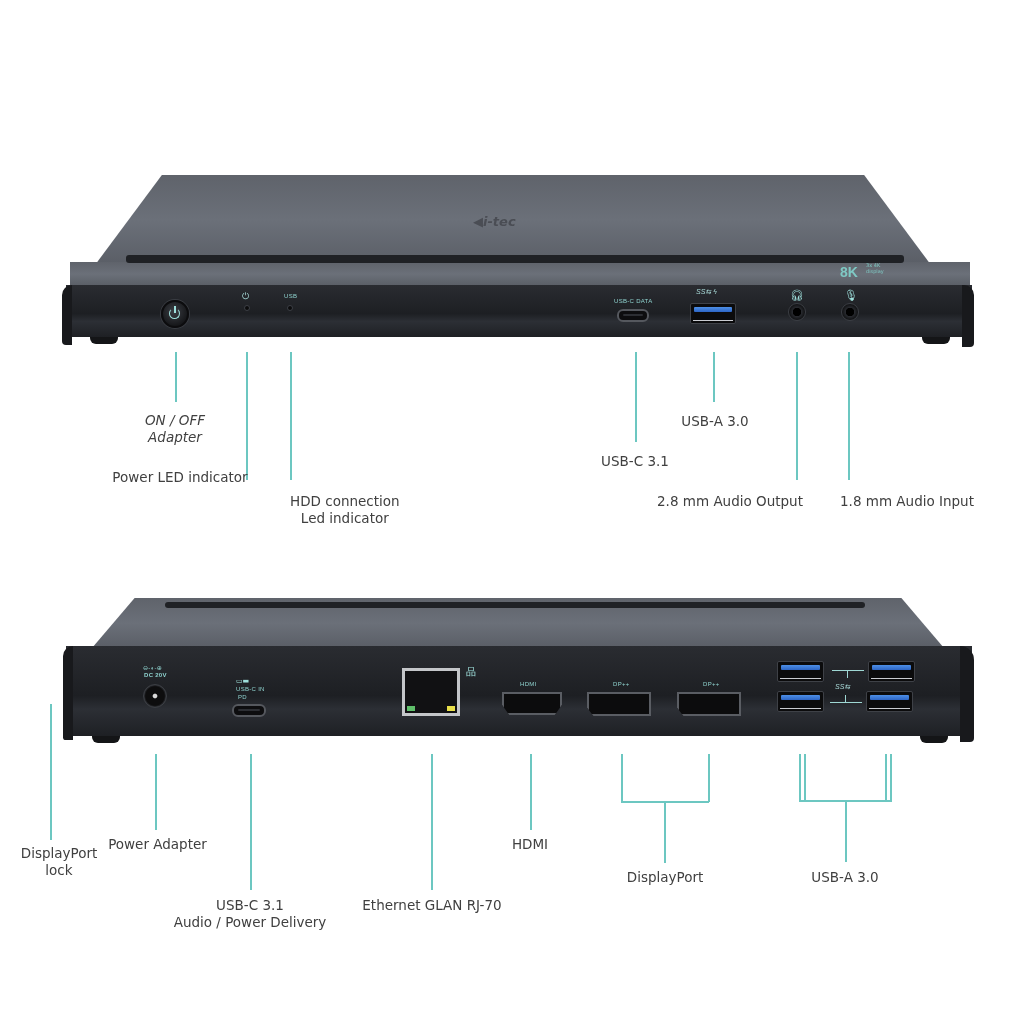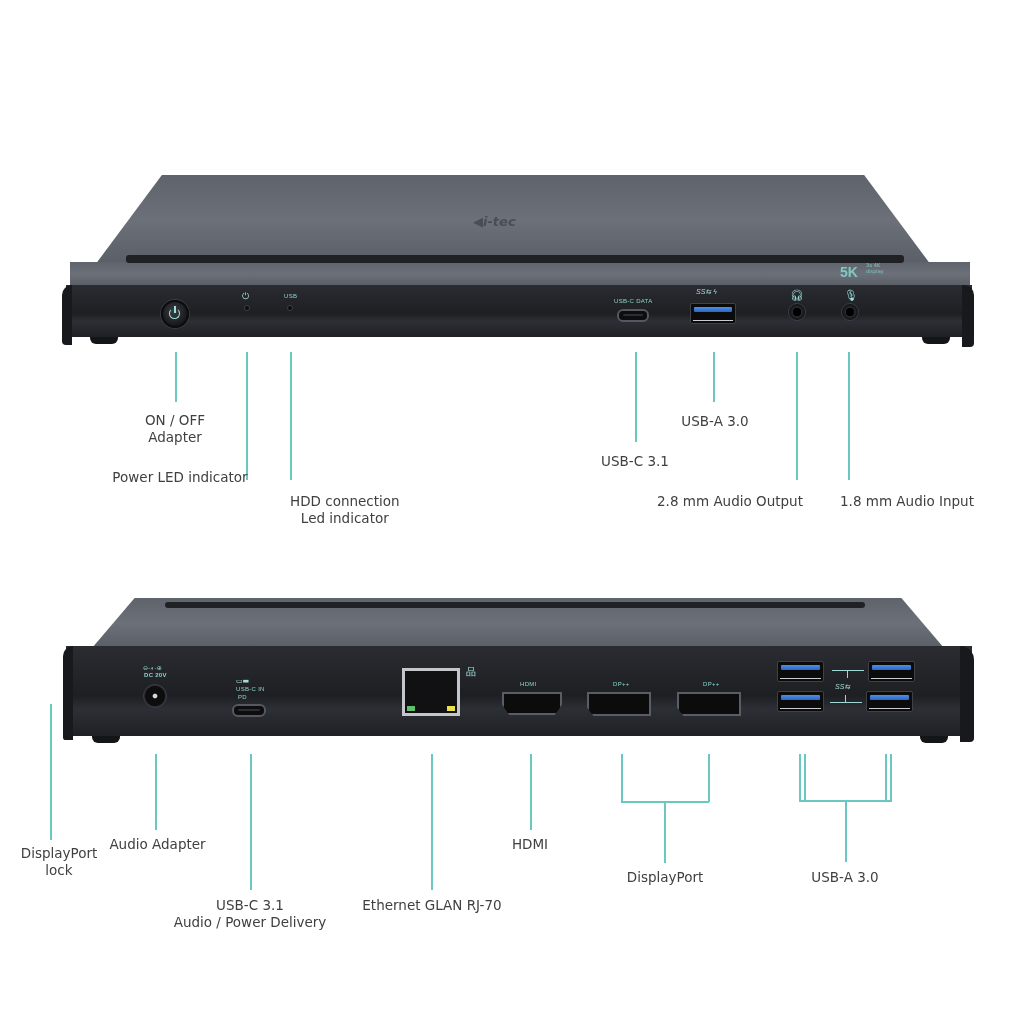--- a/index.html
+++ b/index.html
@@ -43,21 +43,21 @@
 <body>
 
 <div>
   <div class="top-surface" style="left:95px; top:175px; width:836px; height:90px; clip-path:polygon(8% 0,92% 0,100% 100%,0 100%); border-radius:10px 10px 0 0;"></div>
   <div class="top-surface" style="left:70px; top:262px; width:900px; height:24px;"></div>
   <div class="slot" style="left:126px; top:255px; width:778px; height:8px;"></div>
   <div class="abs" style="left:473px; top:214px; font-size:13px; color:#4a4d54; font-style:italic; font-weight:bold;">
     <span>◀</span><span>i-tec</span>
   </div>
   <div class="abs" style="left:840px; top:262px; color:#7fc9c4;">
-    <span style="font-size:14px; font-weight:bold; font-family:'Liberation Sans',sans-serif;">5K</span>
+    <span style="font-size:14px; font-weight:bold; font-family:'Liberation Sans',sans-serif;">8K</span>
     <span class="abs" style="left:26px; top:0; font-size:5px; line-height:6px; width:30px;">
       <span>3x 4K</span><br>
       <span>display</span>
     </span>
   </div>
 
   <div class="front-face" style="left:66px; top:285px; width:906px; height:52px;"></div>
   <div class="side-lip" style="left:62px; top:285px; width:10px; height:60px; border-radius:10px 0 0 4px;"></div>
   <div class="side-lip" style="left:962px; top:285px; width:12px; height:62px; border-radius:0 10px 4px 0;"></div>
   <div class="foot" style="left:90px; top:337px; width:28px; height:7px;"></div>
@@ -88,21 +88,21 @@
 </div>
 
 <div class="callout-line" style="left:175px; top:352px; height:50px;"></div>
 <div class="callout-line" style="left:246px; top:352px; height:128px;"></div>
 <div class="callout-line" style="left:290px; top:352px; height:128px;"></div>
 <div class="callout-line" style="left:635px; top:352px; height:90px;"></div>
 <div class="callout-line" style="left:713px; top:352px; height:50px;"></div>
 <div class="callout-line" style="left:796px; top:352px; height:128px;"></div>
 <div class="callout-line" style="left:848px; top:352px; height:128px;"></div>
 
-<div class="callout-text" style="left:135px; top:412px; width:80px;">
+<div class="callout-text" style="left:135px; top:412px; width:80px;font-style:italic;">
   <div>ON / OFF</div>
   <div>Adapter</div>
 </div>
 <div class="callout-text" style="left:110px; top:469px; width:140px;">
   <div>Power LED indicator</div>
 </div>
 <div class="callout-text" style="left:290px; top:493px; text-align:center;">
   <div>HDD connection</div>
   <div>Led indicator</div>
 </div>
@@ -196,21 +196,21 @@
   <div class="callout-line" style="left:890px; top:754px; height:46px;"></div>
   <div class="callout-hline" style="left:799px; top:800px; width:93px;"></div>
   <div class="callout-line" style="left:845px; top:800px; height:62px;"></div>
 </div>
 
 <div class="callout-text" style="left:18px; top:845px; width:82px;">
   <div>DisplayPort</div>
   <div>lock</div>
 </div>
 <div class="callout-text" style="left:105px; top:836px; width:105px;">
-  <div>Audio Adapter</div>
+  <div>Power Adapter</div>
 </div>
 <div class="callout-text" style="left:170px; top:897px; width:160px;">
   <div>USB-C 3.1</div>
   <div>Audio / Power Delivery</div>
 </div>
 <div class="callout-text" style="left:358px; top:897px; width:148px;">
   <div>Ethernet GLAN RJ-70</div>
 </div>
 <div class="callout-text" style="left:505px; top:836px; width:50px;">
   <div>HDMI</div>

